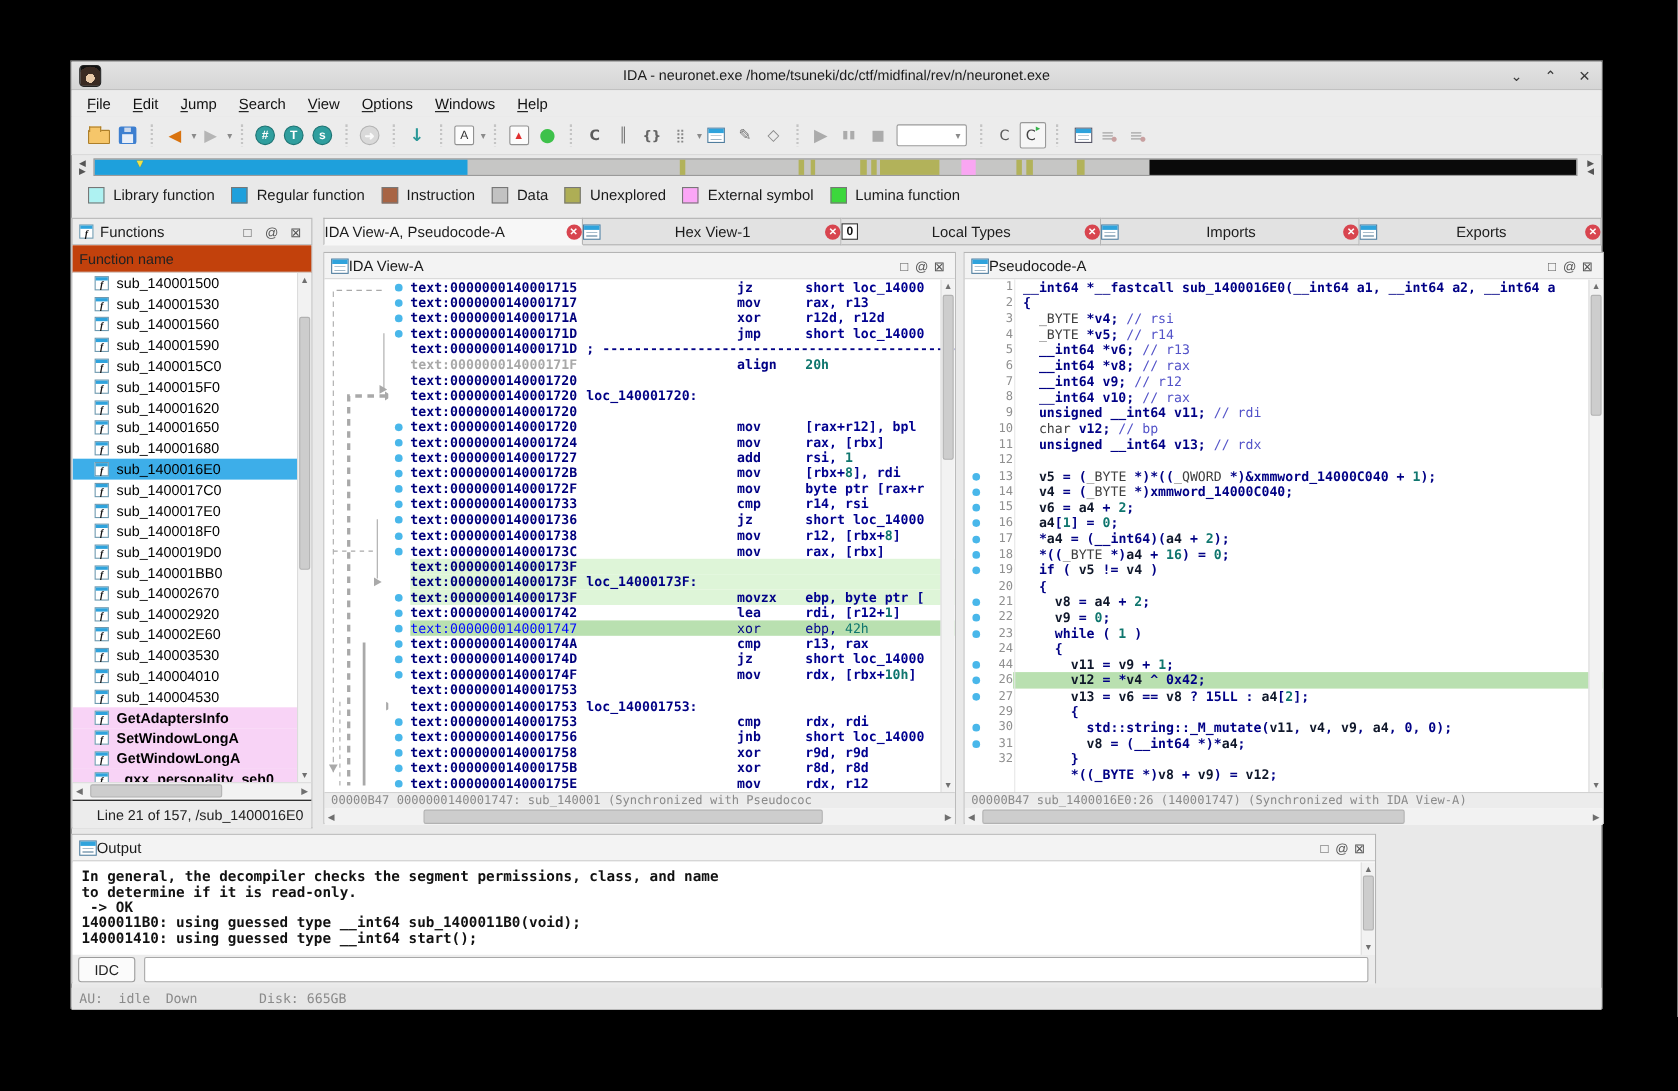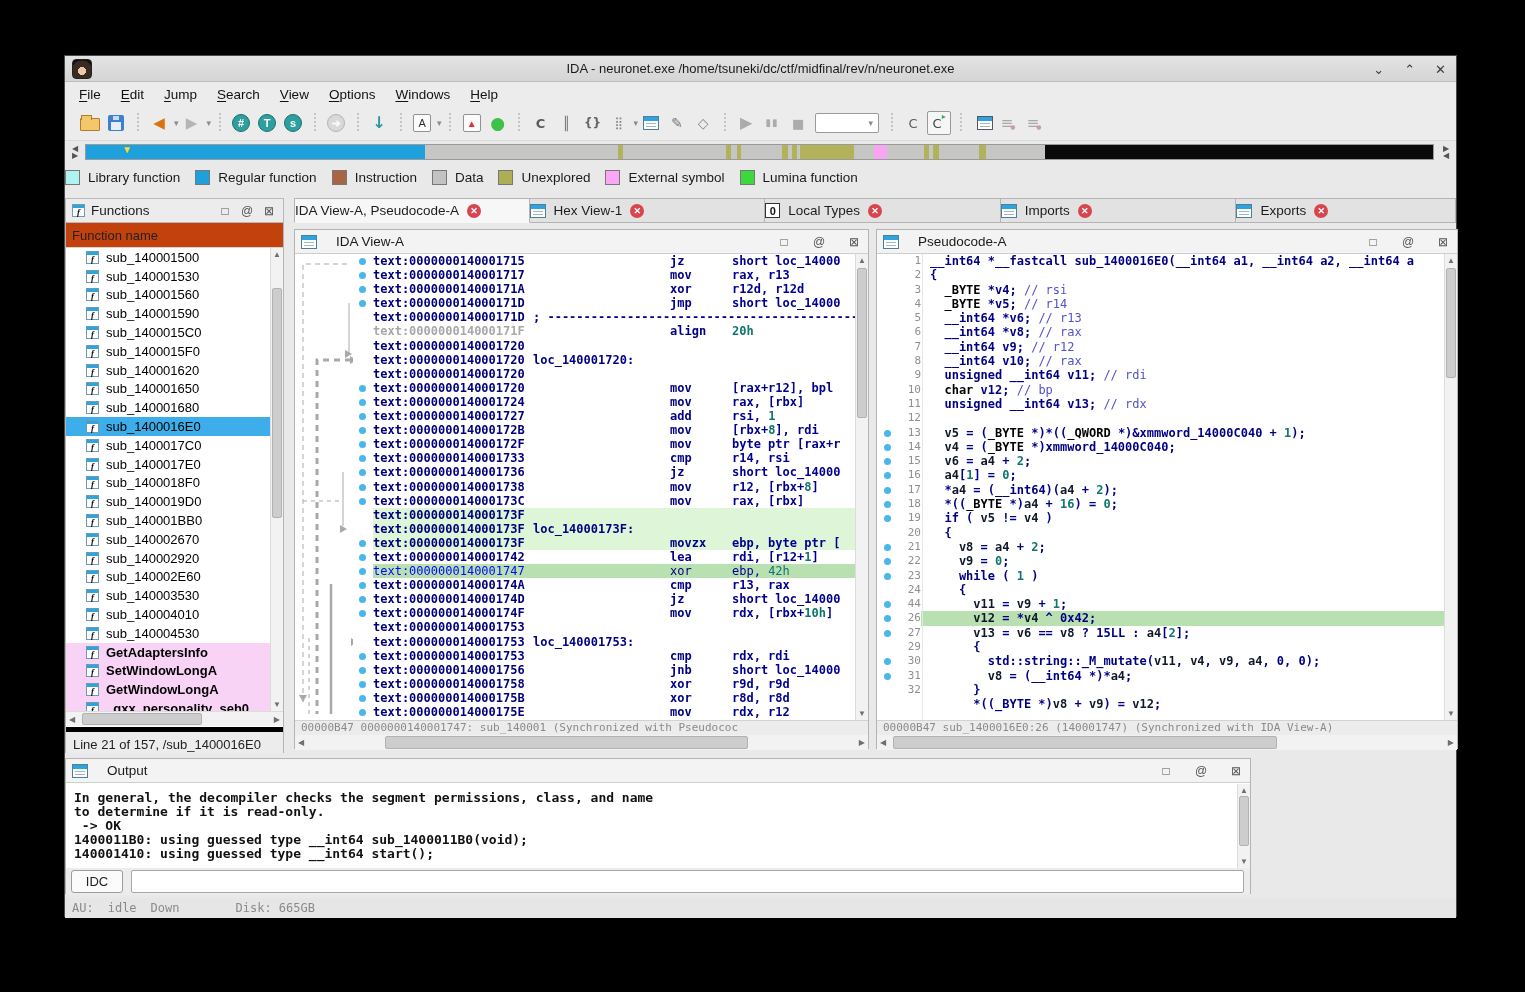--- a/index.html
+++ b/index.html
@@ -46,57 +46,57 @@
   .ficon{width:13px;height:13px;border:1px solid #6f9ab0;background:#fff;position:relative;flex:none;
          font:italic bold 9px "Liberation Serif",serif;color:#111;text-align:center;line-height:14px}
   .ficon:before{content:"";position:absolute;left:0;top:0;right:0;height:3px;background:#2fa3dc}
   
   #navrow{left:0;top:85px;width:100%;height:23px}
   #navband{left:20px;top:3px;right:22px;height:16px;background:#c6c6c5;border:1px solid #9a9a9a;overflow:hidden}
   .seg{position:absolute;top:0;height:100%}
   #navmarker{top:-1px;font-size:10px;color:#ede24a;text-shadow:0 0 1px #8a8420}
   .navarr{color:#555;font-size:8px;line-height:7px;text-align:center;width:12px}
   
-  #legend{left:0;top:108px;width:100%;height:26px;display:flex;align-items:center;gap:15px;
+  #legend{left:0;top:108px;width:100%;height:26px;display:flex;align-items:center;padding-left:15px;gap:15px;
           font-size:13.5px;color:#1a1a1a}
   .lg{display:flex;align-items:center;gap:8px}
   .sq{width:15px;height:15px;border:1px solid #777;flex:none}
   
   #funchdr{left:0;top:142px;width:219px;height:25px;background:#ececec;border:1px solid #b9b9b9;
            display:flex;align-items:center;padding:0 6px;gap:6px;font-size:13.5px;color:#1a1a1a}
   .wbtn{color:#555;font-size:12px;width:16px;text-align:center}
   #tabs{left:229px;top:142px;right:0;height:25px;display:flex}
   .tab{height:25px;border:1px solid #b4b4b4;border-left:none;background:#e2e2e2;display:flex;align-items:center;
-       justify-content:flex-start;gap:8px;font-size:13.5px;color:#1c1c1c}
+       justify-content:space-between;gap:8px;font-size:13.5px;color:#1c1c1c}
   .tab:first-child{border-left:1px solid #b4b4b4}
   .tab.active{background:#f7f7f7;border-bottom-color:#f7f7f7}
   .closec{width:14px;height:14px;border-radius:50%;background:#d8454f;color:#fff;font-size:9px;line-height:14px;
           text-align:center;font-weight:bold}
   .zeroic{width:15px;height:15px;border:1px solid #333;background:#fff;font-weight:bold;font-size:11px;
           color:#111;text-align:center;line-height:14px}
   
   #funcpanel{left:0;top:167px;width:219px;height:530px;background:#fff;border:1px solid #b4b4b4;border-top:none}
   #fcolhdr{left:0;top:0;width:100%;height:25px;background:#c2410c;border-bottom:1px solid #d4d4d4;
            font-size:13px;color:#222;line-height:25px;padding-left:6px}
   #flist{left:0;top:25px;right:13px;height:463px;overflow:hidden;background:#fff}
   .frow{display:flex;align-items:center;height:18.8px;padding-left:20px;gap:7px;font-size:13px;color:#000;white-space:nowrap}
   .frow.sel{background:#3daee9}
   .frow.pink{background:#f8d3f6;font-weight:bold}
   
   .vscroll{position:absolute;width:13px;background:#f2f2f2;border-left:1px solid #dcdcdc}
   .hscroll{position:absolute;height:15px;background:#f2f2f2;border-top:1px solid #dcdcdc}
   .sb-arr{position:absolute;color:#6f6f6f;font-size:8px;width:100%;text-align:center}
   .sb-arrh{position:absolute;color:#6f6f6f;font-size:8px;top:3px}
   .thumb{position:absolute;background:#cdcdcd;border:1px solid #b2b2b2;border-radius:2px}
-  #fstatus{left:0;top:504px;width:100%;height:26px;background:#ececec;border-top:5px solid #000000;
-           font-size:13px;color:#222;line-height:26px;padding-left:7px}
+  #fstatus{left:0;top:504px;width:100%;height:26px;background:#ececec;border-top:1px solid #000000;
+           font-size:13px;color:#222;line-height:26px;padding-left:22px}
   
   .pane{background:#fff;border:1px solid #b4b4b4}
   .ptitle{position:absolute;left:0;top:0;width:100%;height:24px;background:#f3f3f3;border-bottom:1px solid #cfcfcf;
-          display:flex;align-items:center;padding:0 6px;gap:19px;font-size:13.5px;color:#1a1a1a}
+          display:flex;align-items:center;padding:0 6px;gap:0;font-size:13.5px;color:#1a1a1a}
   .pstatusbar{position:absolute;left:0;width:100%;height:15px;background:#ececec;border-top:1px solid #d2d2d2;
               font:11px "DejaVu Sans Mono",monospace;color:#8a8a8a;line-height:14px;padding-left:6px;
               white-space:nowrap;overflow:hidden}
   #idapane{left:229px;top:173px;width:575px;height:520px}
   #pspane{left:811px;top:173px;width:582px;height:520px}
   .content{position:absolute;left:0;top:24px;width:100%;height:466px;overflow:hidden;background:#fff}
   
   .disrow{display:flex;height:14.1px;line-height:14.2px;font:bold 12px "DejaVu Sans Mono",monospace;white-space:pre}
   .disrow .dotc{width:20px;flex:none;position:relative}
   .disrow .pad{width:58px;flex:none}
@@ -114,21 +114,21 @@
   .o{color:#000090}
   .n{color:#0f766e}
   
   .psrow{display:flex;height:14.3px;line-height:14.4px;font:bold 12px "DejaVu Sans Mono",monospace;white-space:pre}
   .psrow .dotc{width:16px;margin-left:4px;flex:none;position:relative}
   .psrow .num{width:24px;flex:none;text-align:right;font:11px "DejaVu Sans Mono",monospace;color:#8f8f8f;line-height:14.4px}
   .psrow .code{flex:1;padding-left:9px;overflow:hidden}
   .psrow .code.hl{background:#b9e0b0}
   .p{color:#000085}
   .f{color:#000085}
-  .t{color:#000000;font-weight:700}
+  .t{color:#404040;font-weight:400}
   .v{color:#0f172a}
   .c{color:#5252c8;font-weight:400}
   .gutterline{position:absolute;left:45px;top:24px;height:466px;width:1px;background:#e6e6e6}
   
   #output{left:0;top:702px;width:1186px;height:136px;background:#fff;border:1px solid #b4b4b4}
   #outbody{left:0;top:25px;right:13px;height:84px;background:#fff;padding:7px 0 0 8px;overflow:hidden}
   .outline{font:bold 13px "DejaVu Sans Mono",monospace;color:#111;height:14px;line-height:14px;white-space:pre}
   #idcrow{left:0;top:109px;width:100%;height:27px;background:#ececec;display:flex;align-items:center;padding-left:5px;gap:8px}
   #idcbtn{width:52px;height:23px;border:1px solid #9c9c9c;border-radius:3px;background:#fbfbfb;
           font-size:13px;color:#222;text-align:center;line-height:21px}

